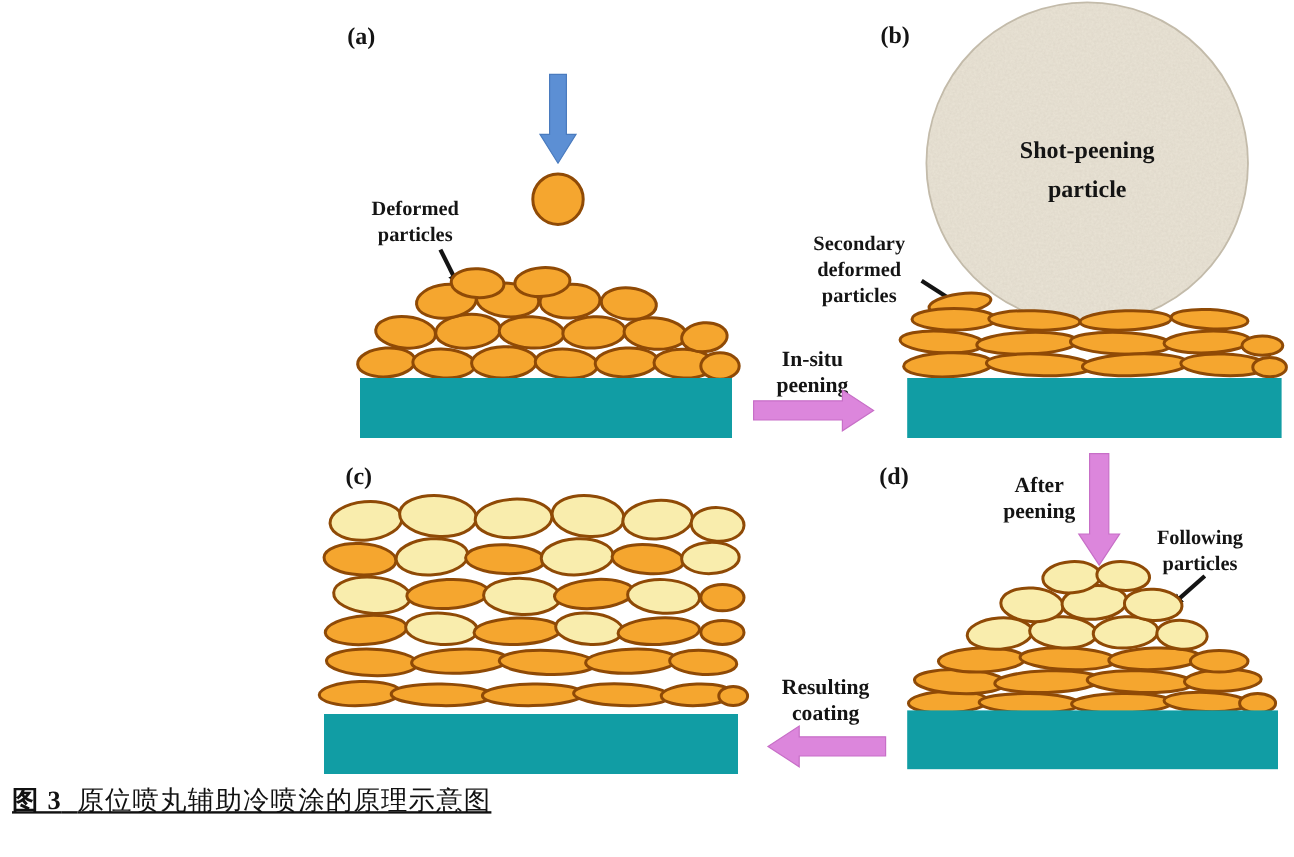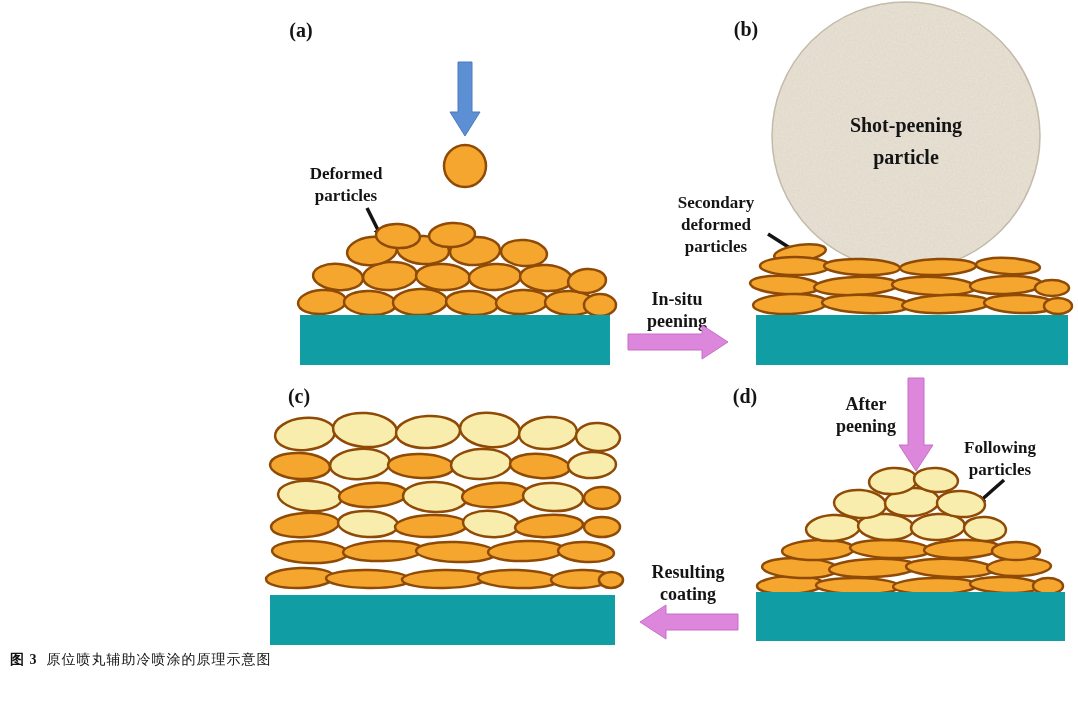--- a/index.html
+++ b/index.html
@@ -10,21 +10,21 @@
   .pp{fill:#F9EDAD;stroke:#8F4A06;stroke-width:2.5;}
   .sub{fill:#119DA4;stroke:none;}
   .pink{fill:#DC86DC;stroke:#C76FC7;stroke-width:1;}
   .blue{fill:#5C8FD4;stroke:#4A7BBE;stroke-width:1;}
   .ptr{stroke:#141414;stroke-width:3.5;fill:none;}
   .lbl{font-family:"Liberation Serif",serif;font-weight:bold;fill:#141414;text-anchor:middle;}
   .t17{font-size:17px;}
   .t18{font-size:18px;}
   .t20{font-size:20px;}
   .caption{position:absolute;left:10px;top:648px;width:1060px;color:#111;}
-  .caption p{margin:0;font-size:14px;line-height:1.72;}
+  .caption p{margin:0;font-size:22px;line-height:1.72;text-decoration:underline;}
   .caption .bold{font-weight:bold;}
   .caption .zh{letter-spacing:1px;}
 </style>
 </head>
 <body>
 
 <div class="figure">
 <svg width="1078" height="648" viewBox="0 0 1078 648" xmlns="http://www.w3.org/2000/svg">
   <defs>
     <marker id="ah" markerWidth="10" markerHeight="10" refX="7.5" refY="4.5" orient="auto" markerUnits="userSpaceOnUse">

